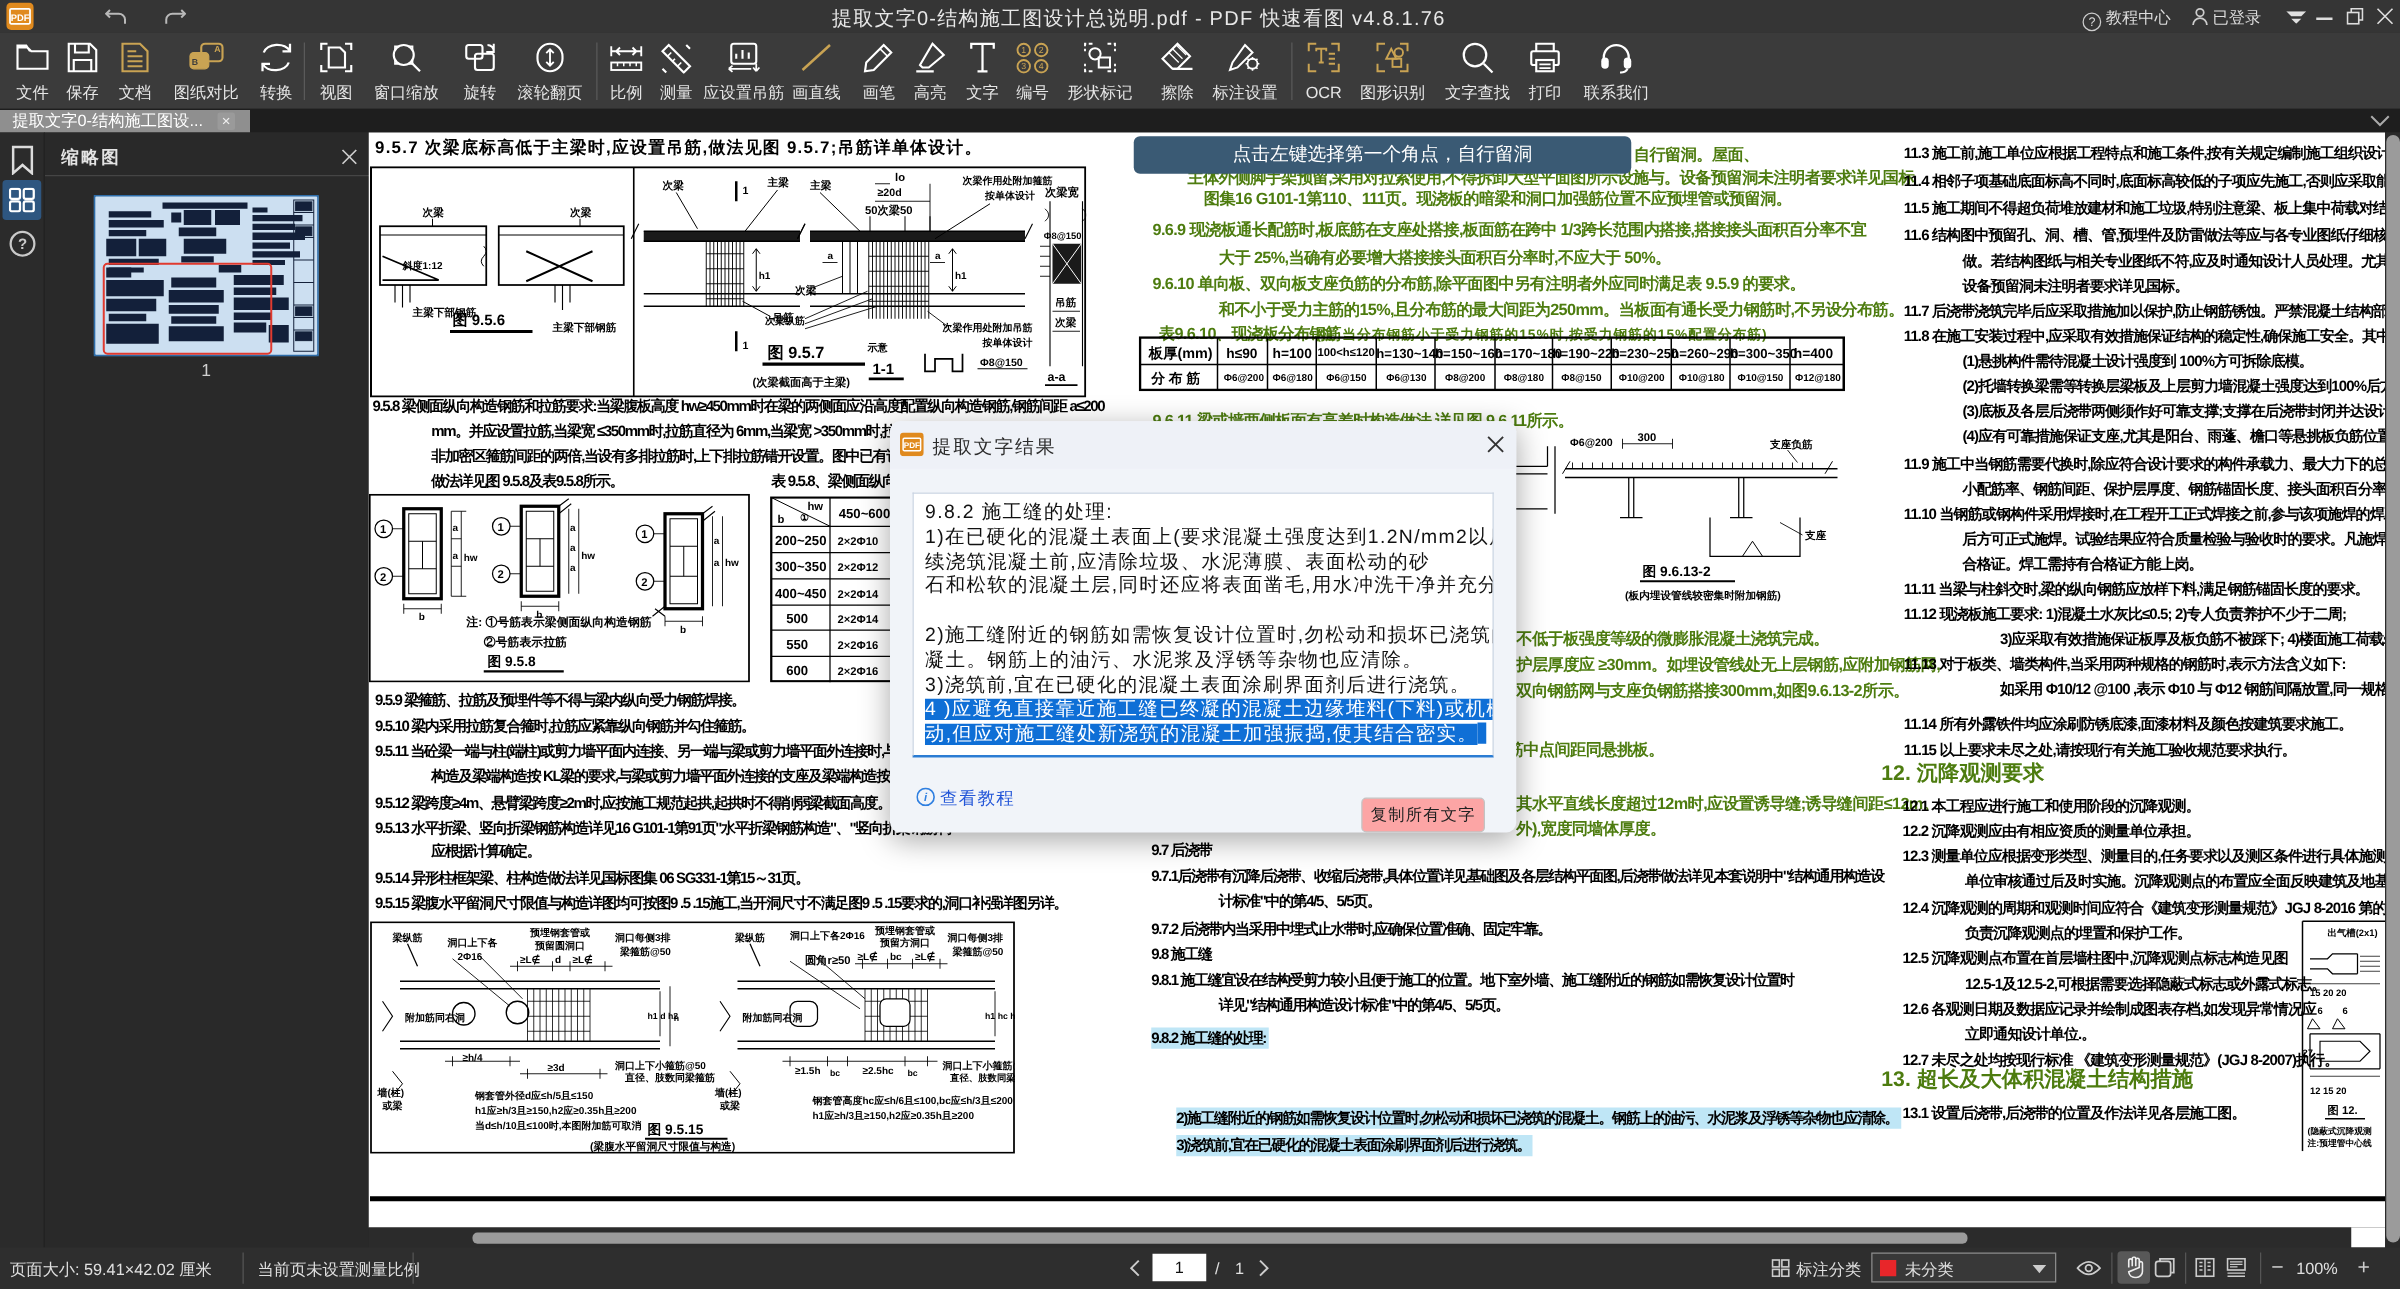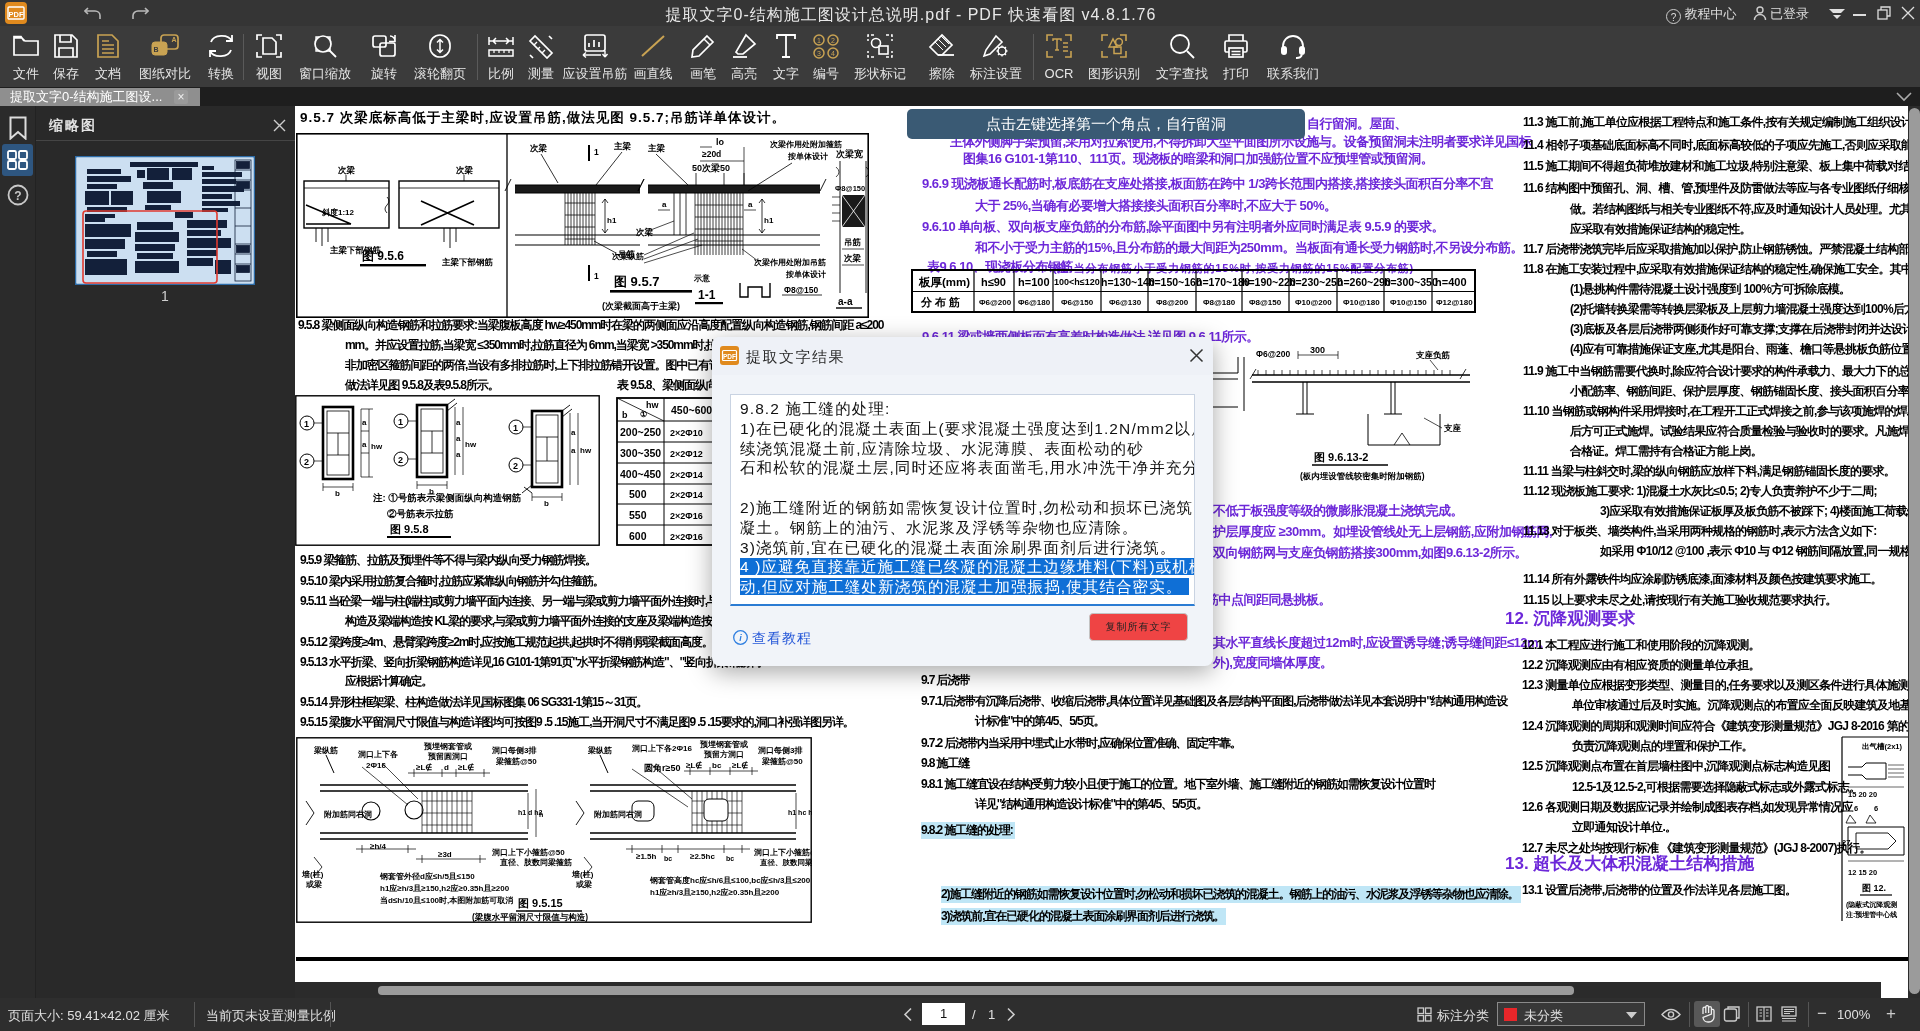--- a/index.html
+++ b/index.html
@@ -20,34 +20,34 @@
 #panel{position:absolute;left:35px;top:106px;width:260px;height:892px;background:#292929;border-left:1px solid #222}
 
 #content{position:absolute;left:295px;top:106px;width:1613px;height:876px;background:#fff;overflow:hidden;color:#000}
 #vscroll{position:absolute;left:1908px;top:106px;width:12px;height:892px;background:#2b2b2b}
 #vthumb{position:absolute;left:1909px;top:108px;width:11px;height:886px;background:#9b9b9b;border-radius:6px}
 #hscroll{position:absolute;left:295px;top:982px;width:1586px;height:16px;background:#2b2b2b}
 #hcorner{position:absolute;left:1881px;top:982px;width:27px;height:16px;background:#fff}
 #hthumb{position:absolute;left:378px;top:986px;width:1196px;height:9px;background:#9b9b9b;border-radius:4px}
 #statusbar{position:absolute;left:0;top:998px;width:1920px;height:33px;background:#2e2e2e;color:#e0e0e0;font-size:13px}
 
-.t{position:absolute;white-space:nowrap;font-size:13px;color:#6d28d9;line-height:15px;letter-spacing:-0.5px;font-weight:bold}
+.t{position:absolute;white-space:nowrap;font-size:13px;color:#4d7c0f;line-height:15px;letter-spacing:-0.5px;font-weight:bold}
 .tc{position:absolute;white-space:nowrap;font-size:12px;color:#000;line-height:14px;letter-spacing:-1.1px;font-weight:bold}
 .t2{position:absolute;white-space:nowrap;font-size:12px;color:#000;line-height:14px;letter-spacing:-0.7px;font-weight:bold}
 .hl{background:#bfe6f6;padding:1px 2px 2px 0}
 .big{font-size:17px;font-weight:bold;letter-spacing:0}
 svg text{font-family:"Liberation Sans",sans-serif}
 
 #notif{position:absolute;left:907px;top:109px;width:398px;height:30px;background:#3a5a74;border-radius:5px;color:#fff;font-size:15px;text-align:center;line-height:30px;letter-spacing:0}
 #dialog{position:absolute;left:712px;top:337px;width:501px;height:329px;background:#f1f4f9;border-radius:8px;box-shadow:0 6px 24px rgba(0,0,0,.35);font-family:"Liberation Sans",sans-serif}
 #dlg-title{position:absolute;left:0;top:0;width:100%;height:38px;background:#eef1f7;border-radius:8px 8px 0 0;}
 #dlg-box{position:absolute;left:18px;top:57px;width:465px;height:212px;background:#fff;border:1px solid #c9d3e2;border-bottom:2px solid #2b7cd3;overflow:hidden}
 .dl{position:absolute;left:9px;white-space:nowrap;font-size:15.5px;color:#111;letter-spacing:1.1px}
 .dsel{background:#0f6fd6;color:#fff}
-#dlg-btn{position:absolute;right:25px;bottom:25px;width:99px;height:28px;background:#ef4444;border:1px solid #c3c3c3;border-radius:4px;font-size:10px;color:#222;text-align:center;line-height:26px;letter-spacing:1px}
+#dlg-btn{position:absolute;right:25px;bottom:0;width:99px;height:28px;background:#fca5a5;border:1px solid #c3c3c3;border-radius:4px;font-size:13px;color:#222;text-align:center;line-height:26px;letter-spacing:1px}
 </style></head>
 <body>
 <div id="app">
   <div id="titlebar">
     <svg class="abs" style="left:5px;top:2px" width="22" height="22">
         <rect x="0" y="0" width="22" height="22" rx="4" fill="#e08a1e"></rect>
         <rect x="3" y="5" width="16" height="12" rx="1" fill="none" stroke="#fff" stroke-width="1.4"></rect>
         <text x="11" y="14.5" font-size="7.5" fill="#fff" text-anchor="middle" font-weight="bold">PDF</text>
       </svg>
     <svg class="abs" style="left:84px;top:6px" width="18" height="14" viewBox="0 0 18 14">
@@ -408,21 +408,21 @@
     <div class="tc" style="left:680px;top:691px">详见"结构通用构造设计标准"中的第4/5、5/5页。</div>
     <div class="tc hl" style="left:626px;top:716px">9.8.2  施工缝的处理:</div>
     <div class="tc hl" style="left:646px;top:780px">2)施工缝附近的钢筋如需恢复设计位置时,勿松动和损坏已浇筑的混凝土。钢筋上的油污、水泥浆及浮锈等杂物也应清除。</div>
     <div class="tc hl" style="left:646px;top:802px">3)浇筑前,宜在已硬化的混凝土表面涂刷界面剂后进行浇筑。</div>
 
     <div class="t2" style="left:1228px;top:9px">11.3  施工前,施工单位应根据工程特点和施工条件,按有关规定编制施工组织设计和施工方案。</div>
     <div class="t2" style="left:1228px;top:32px">11.4  相邻子项基础底面标高不同时,底面标高较低的子项应先施工,否则应采取能保证地基稳定的安全</div>
     <div class="t2" style="left:1228px;top:53px">11.5  施工期间不得超负荷堆放建材和施工垃圾,特别注意梁、板上集中荷载对结构受力和变形的不利影</div>
     <div class="t2" style="left:1228px;top:75px">11.6  结构图中预留孔、洞、槽、管,预埋件及防雷做法等应与各专业图纸仔细核对尺寸及位置,无误、遗</div>
     <div class="t2" style="left:1275px;top:96px">做。若结构图纸与相关专业图纸不符,应及时通知设计人员处理。尤其要注意电气专业防雷引下</div>
-    <div class="t2" style="left:1275px;top:116px">应采取有效措施保证结构的稳定性。</div>
+    <div class="t2" style="left:1275px;top:116px">设备预留洞未注明者要求详见国标。</div>
     <div class="t2" style="left:1228px;top:136px">11.7  后浇带浇筑完毕后应采取措施加以保护,防止钢筋锈蚀。严禁混凝土结构部分长时间处于露天环境</div>
     <div class="t2" style="left:1228px;top:156px">11.8  在施工安装过程中,应采取有效措施保证结构的稳定性,确保施工安全。其中应特别注意:</div>
     <div class="t2" style="left:1275px;top:176px">(1)悬挑构件需待混凝土设计强度到 100%方可拆除底模。</div>
     <div class="t2" style="left:1275px;top:196px">(2)托墙转换梁需等转换层梁板及上层剪力墙混凝土强度达到100%后方可拆除梁底模板及支撑</div>
     <div class="t2" style="left:1275px;top:216px">(3)底板及各层后浇带两侧须作好可靠支撑;支撑在后浇带封闭并达设计强度后方可拆除。</div>
     <div class="t2" style="left:1275px;top:236px">(4)应有可靠措施保证支座,尤其是阳台、雨蓬、檐口等悬挑板负筋位置的准确,严禁踩踏下沉。</div>
     <div class="t2" style="left:1228px;top:258px">11.9  施工中当钢筋需要代换时,除应符合设计要求的构件承载力、最大力下的总伸长率、裂缝宽度验算</div>
     <div class="t2" style="left:1275px;top:278px">小配筋率、钢筋间距、保护层厚度、钢筋锚固长度、接头面积百分率及搭接长度等构造要求。</div>
     <div class="t2" style="left:1228px;top:298px">11.10  当钢筋或钢构件采用焊接时,在工程开工正式焊接之前,参与该项施焊的焊工应进行现场条件下</div>
     <div class="t2" style="left:1275px;top:318px">后方可正式施焊。试验结果应符合质量检验与验收时的要求。凡施焊的各种钢筋、钢板均应</div>

